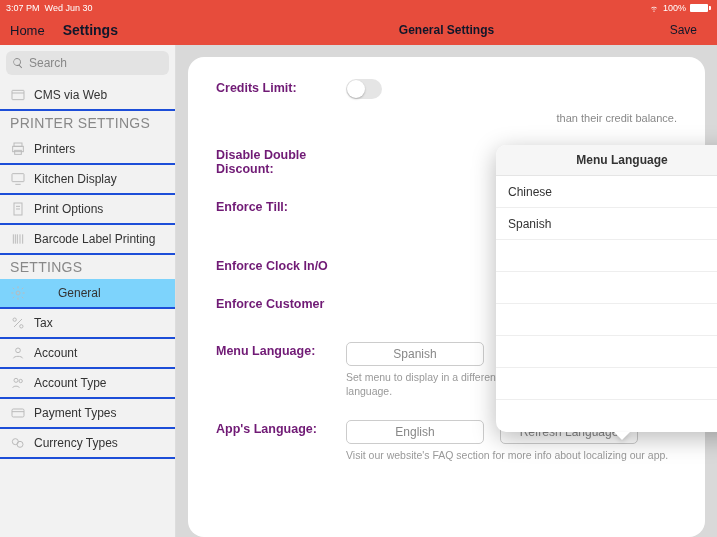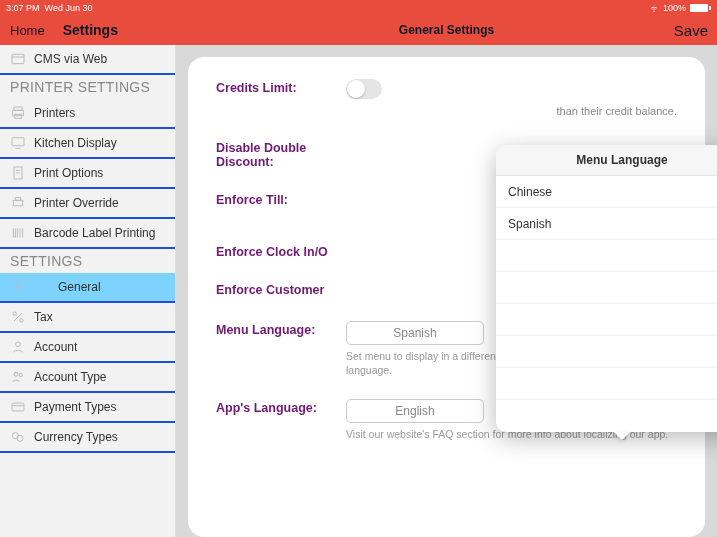--- a/index.html
+++ b/index.html
@@ -14,40 +14,40 @@
   .statusbar .batt-body { width: 18px; height: 8px; background: #fff; border-radius: 1px; position: relative; }
   .statusbar .batt-tip { width: 2px; height: 4px; background: #fff; margin-left: 1px; border-radius: 0 1px 1px 0;}
 
   
   .navrow { height: 30px; display: flex; }
   .nav-left, .nav-right { background: #e74c3c; color: #0f172a; display: flex; align-items: center; }
   .nav-left { width: 176px; padding: 0 10px; gap: 18px; }
   .nav-left .active { font-weight: 600; }
   .nav-right { flex: 1; position: relative; justify-content: center; }
   .nav-right .title { font-weight: 600; font-size: 12px; }
-  .nav-right .save { position: absolute; right: 9px; font-size: 15px; }
+  .nav-right .save { position: absolute; right: 20px; font-size: 12px; }
 
   
   .split { display: flex; height: calc(537px - 45px); }
   .sidebar { width: 176px; background: #f2f2f2; border-right: 1px solid #ddd; overflow: hidden; }
   .search { margin: 6px; height: 24px; background: #e3e3e3; border-radius: 6px; display: flex; align-items: center; padding: 0 6px; color: #888; font-size: 12px; gap: 5px;}
   .search svg { width: 12px; height: 12px; fill: #888; }
   .sb-item, .sb-section { display: flex; align-items: center; padding: 0 10px; font-size: 12px; color: #333; border-bottom: 2px solid #1d4ed8; }
   .sb-item { height: 30px; gap: 8px; }
   .sb-item .ic { width: 16px; height: 16px; display:flex; align-items:center; justify-content:center; color:#bbb;}
   .sb-item.selected { background: #7dd3fc; gap: 32px; }
   .sb-section { height: 24px; font-size: 14px; color: #888; letter-spacing: 0.3px; border-bottom: none; text-transform: uppercase; }
 
   .content-wrap { flex: 1; background: #d9d9d9; padding: 12px 12px 0 12px; position: relative;}
   .panel { background: #fff; border-radius: 16px; height: 100%; padding: 22px 28px; color: #333; overflow: hidden; position: relative;}
 
   .row { display: flex; align-items: flex-start; margin-bottom: 22px; }
   .row .label { width: 130px; font-weight: 700; font-size: 12.5px; color: #701a75; padding-top: 2px;}
   .row .ctrl { flex: 1; font-size: 11px; color: #888; }
-  .partial-text { color:#888; font-size:11px; margin-top:6px; text-align:left;}
+  .partial-text { color:#888; font-size:11px; margin-top:13px; text-align:left;}
 
   .toggle { width: 36px; height: 20px; background: #e5e5e5; border-radius: 10px; position: relative; }
   .toggle .knob { width: 18px; height: 18px; background: #fff; border-radius: 50%; position: absolute; top: 1px; left: 1px; box-shadow: 0 1px 2px rgba(0,0,0,0.25);}
 
   .pill { display:inline-flex; align-items:center; justify-content:center; height: 24px; border:1px solid #ccc; border-radius: 5px; font-size:12px; color:#888; background:#fff;}
   .pill.wide { width: 138px; }
   
   .help { font-size: 10.5px; color: #999; margin-top: 5px; line-height: 1.3;}
 
   
@@ -85,20 +85,26 @@
     <span class="active" style="font-size:14px;">Settings</span>
   </div>
   <div class="nav-right">
     <span class="title">General Settings</span>
     <span class="save">Save</span>
   </div>
 </div>
 
 <div class="split">
   <div class="sidebar">
+    <div class="search">
+      <svg viewBox="0 0 24 24">
+          <path d="M10 2a8 8 0 015.3 13.9l5 5-1.4 1.4-5-5A8 8 0 1110 2zm0 2a6 6 0 100 12 6 6 0 000-12z"></path>
+        </svg>
+      <span>Search</span>
+    </div>
 
     <div class="sb-item">
       <span class="ic">
           <svg class="icon-svg" viewBox="0 0 24 24">
             <rect x="3" y="5" width="18" height="14" rx="1"></rect>
             <line x1="3" y1="9" x2="21" y2="9"></line>
           </svg>
         </span>
       <span>CMS via Web</span>
     </div>
@@ -126,29 +132,20 @@
     </div>
     <div class="sb-item">
       <span class="ic">
           <svg class="icon-svg" viewBox="0 0 24 24">
             <rect x="6" y="3" width="12" height="18"></rect>
             <line x1="9" y1="8" x2="15" y2="8"></line>
             <line x1="9" y1="12" x2="15" y2="12"></line>
           </svg>
         </span>
       <span>Print Options</span>
-    </div>
-    <div class="sb-item">
-      <span class="ic">
-          <svg class="icon-svg" viewBox="0 0 24 24">
-            <rect x="5" y="8" width="14" height="8"></rect>
-            <rect x="8" y="4" width="8" height="4"></rect>
-          </svg>
-        </span>
-      <span>Printer Override</span>
     </div>
     <div class="sb-item">
       <span class="ic">
           <svg class="icon-svg" viewBox="0 0 24 24">
             <line x1="5" y1="5" x2="5" y2="19"></line>
             <line x1="8" y1="5" x2="8" y2="19"></line>
             <line x1="11" y1="5" x2="11" y2="19"></line>
             <line x1="15" y1="5" x2="15" y2="19"></line>
             <line x1="19" y1="5" x2="19" y2="19"></line>
           </svg>

